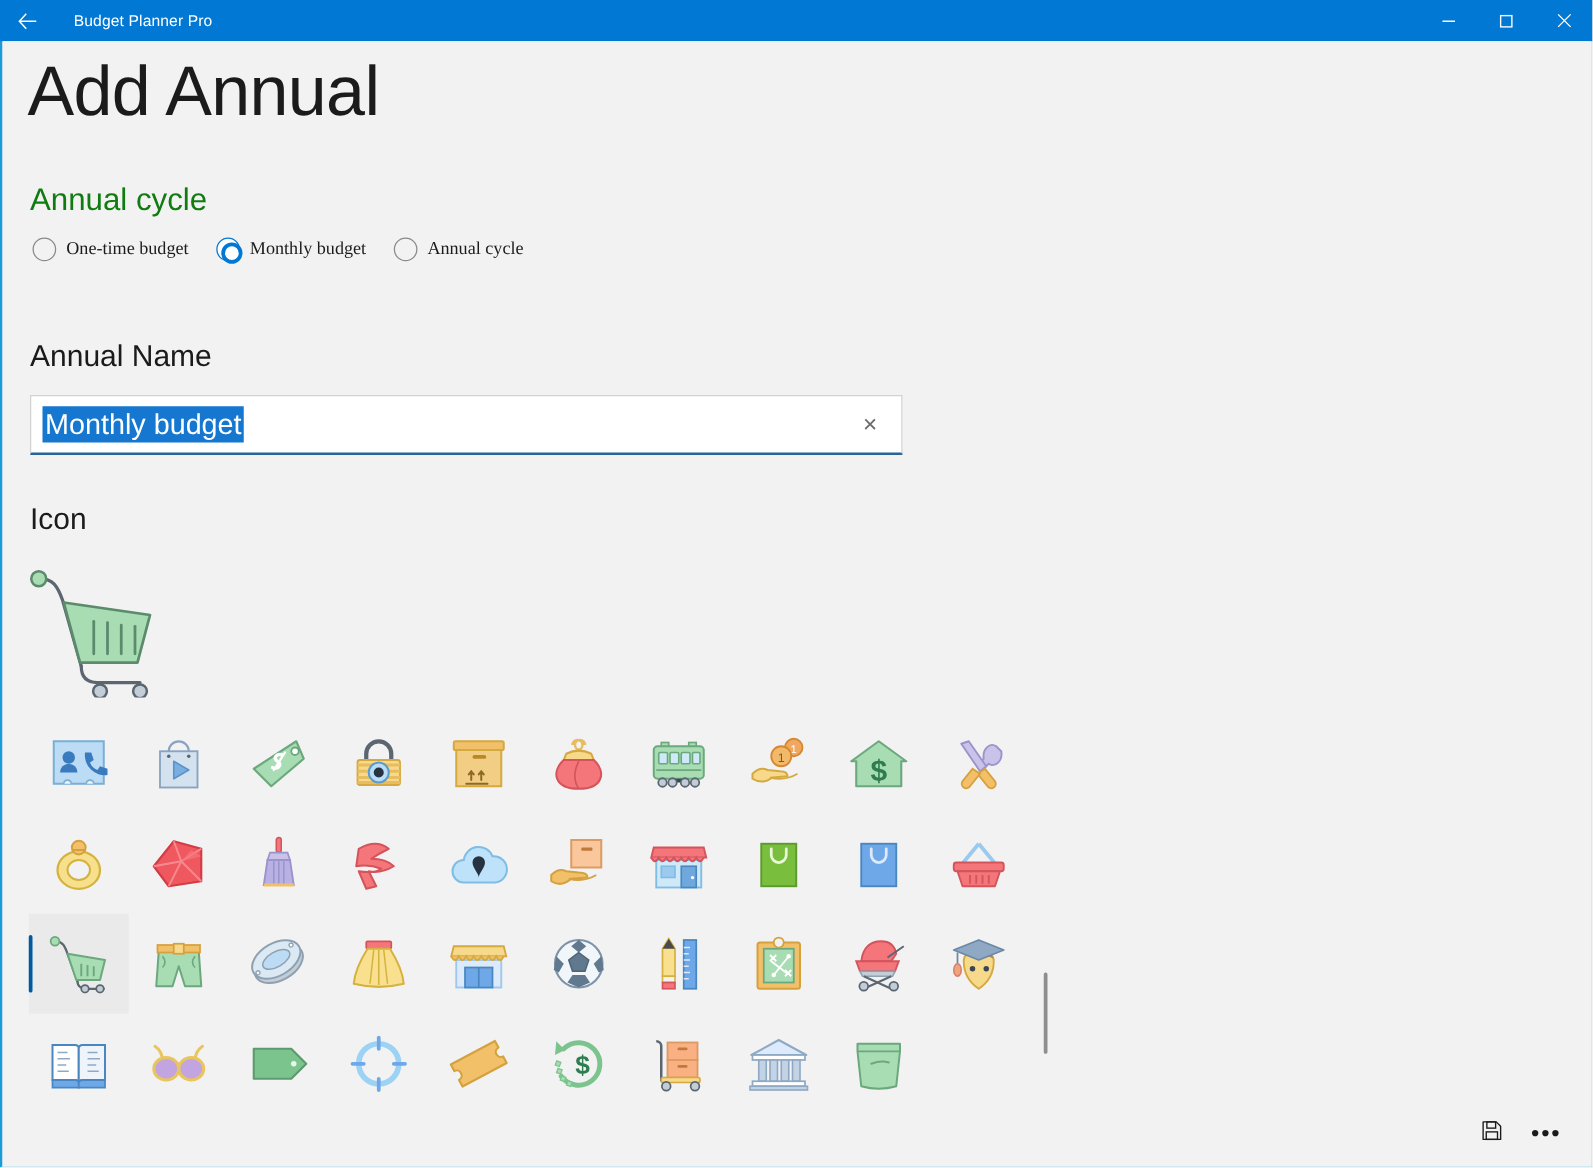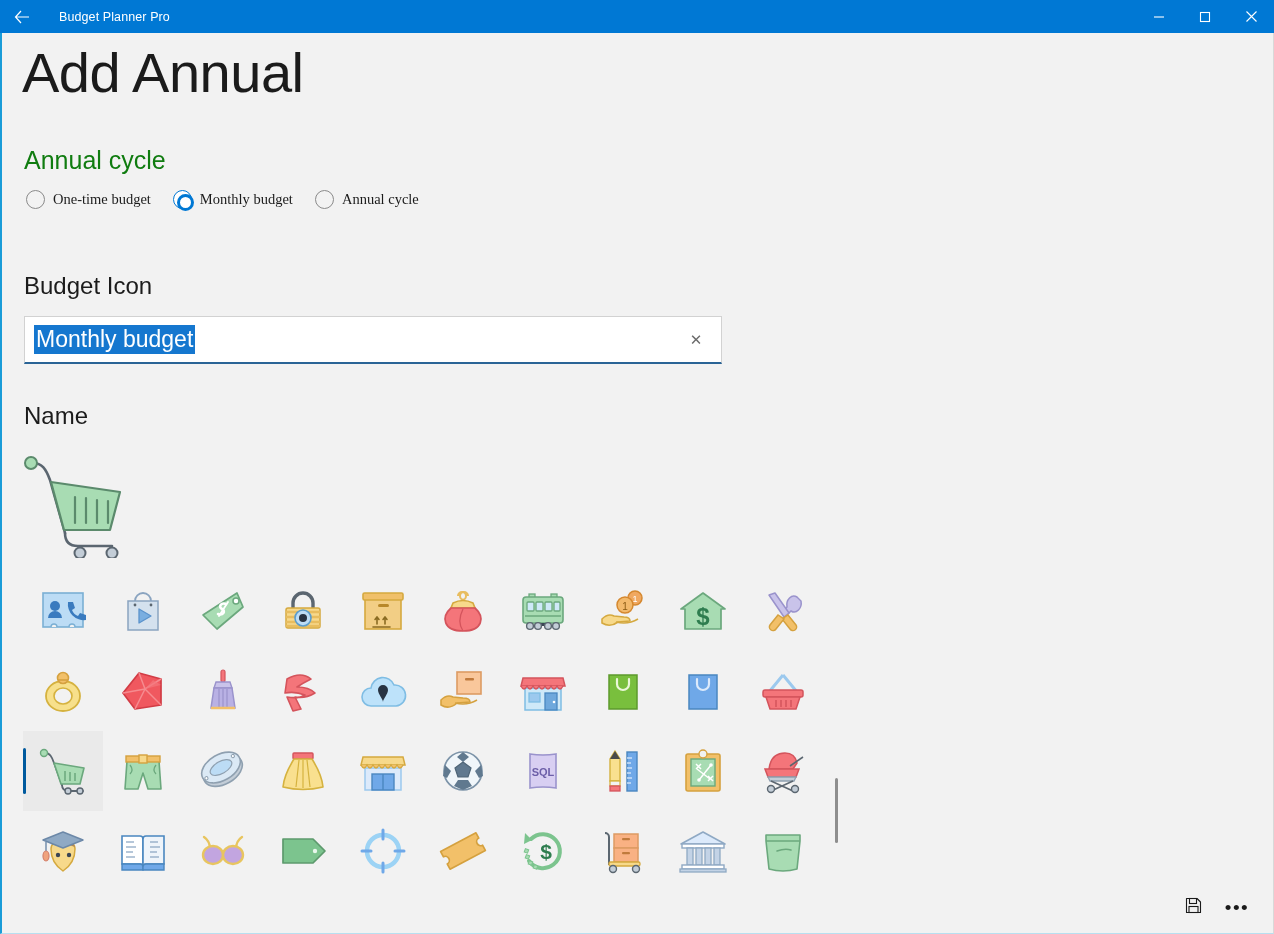--- a/index.html
+++ b/index.html
@@ -243,30 +243,30 @@
       <div class="radio-item checked">
         <span class="radio-circle"></span>
         <span class="radio-label">Monthly budget</span>
       </div>
       <div class="radio-item">
         <span class="radio-circle"></span>
         <span class="radio-label">Annual cycle</span>
       </div>
     </div>
 
-    <div class="section-label" id="lbl-budget-name">Budget Icon</div>
+    <div class="section-label" id="lbl-budget-name">Annual Name</div>
 
     <div class="textfield">
       <span class="tf-value" placeholder="Budget name">Monthly budget</span>
       <span class="tf-clear">
         <span>✕</span>
       </span>
     </div>
 
-    <div class="section-label" id="lbl-icon">Name</div>
+    <div class="section-label" id="lbl-icon">Icon</div>
 
     <div class="preview-icon">
       <svg width="112" height="105" viewBox="0 0 112 105">
         <g fill="none" stroke="#5b6670" stroke-width="2.6" stroke-linecap="round" stroke-linejoin="round">
           <path d="M13 10 C22 10, 26 16, 30 27 L45 80"></path>
           <path d="M45 80 C45 89, 50 93, 58 93 L92 93"></path>
         </g>
         <path d="M31 29 L100 39 L90 77 L44 77 Z" fill="#a8dcb3" stroke="#5b8a6c" stroke-width="2.2" stroke-linejoin="round"></path>
         <g stroke="#5b8a6c" stroke-width="2.2" stroke-linecap="round">
           <path d="M55 44 L55 70"></path>
@@ -590,28 +590,20 @@
           <path d="M26 5 l-6 5 6 5 6-5z" fill="#60798f"></path>
           <path d="M8 18 l6 6 -4 7 -4-2z" fill="#60798f"></path>
           <path d="M44 18 l-6 6 4 7 4-2z" fill="#60798f"></path>
           <path d="M17 39 l4-6 h10 l4 6 -9 4z" fill="#60798f"></path>
         </svg>
           </span>
       </div>
       <div class="icon-cell">
         <span>
         <svg width="52" height="48" viewBox="0 0 52 48">
-          <path d="M13 7 q13 2 26 0 v34 q-13-2 -26 0z" fill="#d8cff2" stroke="#9a93cc" stroke-width="1.6"></path>
-          <text x="26" y="29" font-size="11" fill="#6c5fa8" text-anchor="middle" font-family="'Liberation Sans',sans-serif" font-weight="bold">SQL</text>
-        </svg>
-          </span>
-      </div>
-      <div class="icon-cell">
-        <span>
-        <svg width="52" height="48" viewBox="0 0 52 48">
           <path d="M18 4 l5 8 v22 h-10 v-22z" fill="#f9e08f" stroke="#d5b23f" stroke-width="1.4"></path>
           <path d="M18 4 l5 8 h-10z" fill="#4a4a4a"></path>
           <rect x="13" y="34" width="10" height="5" fill="#f2f2f2" stroke="#d5b23f" stroke-width="1.3"></rect>
           <rect x="13" y="39" width="10" height="5" fill="#f4757a" stroke="#d4545c" stroke-width="1.3"></rect>
           <rect x="30" y="5" width="10" height="39" fill="#6fa8e8" stroke="#4a87c0" stroke-width="1.4"></rect>
           <g stroke="#dceafb" stroke-width="1.3">
             <path d="M30 11 h5"></path>
                 <path d="M30 16 h4"></path>
                 <path d="M30 21 h5"></path>
                 <path d="M30 26 h4"></path>

